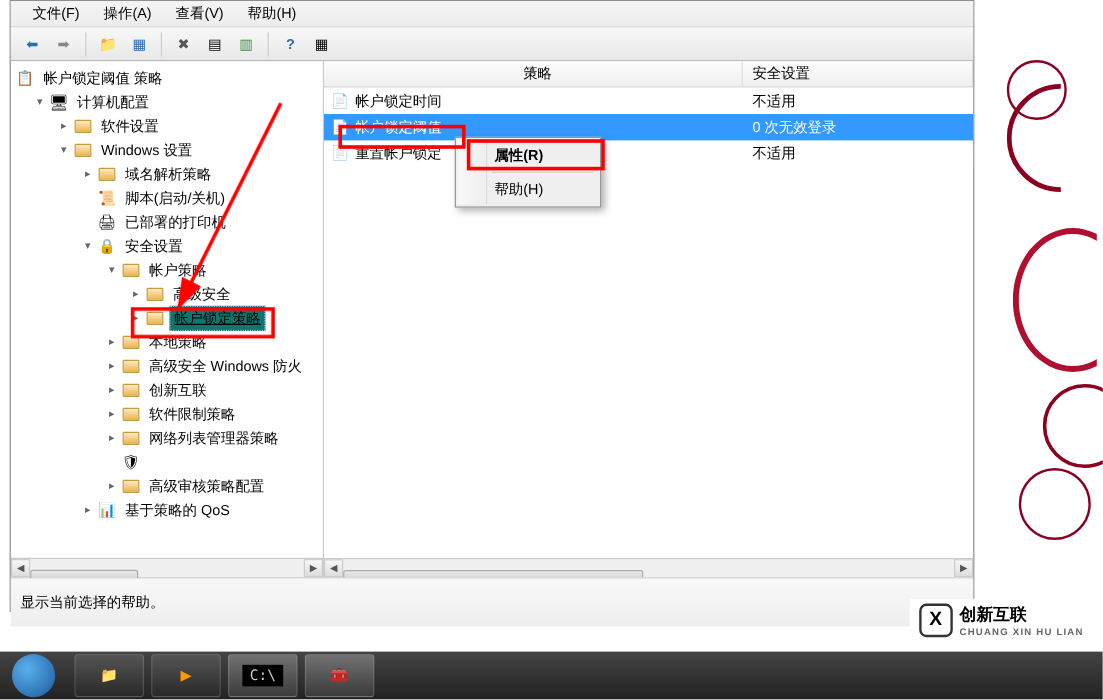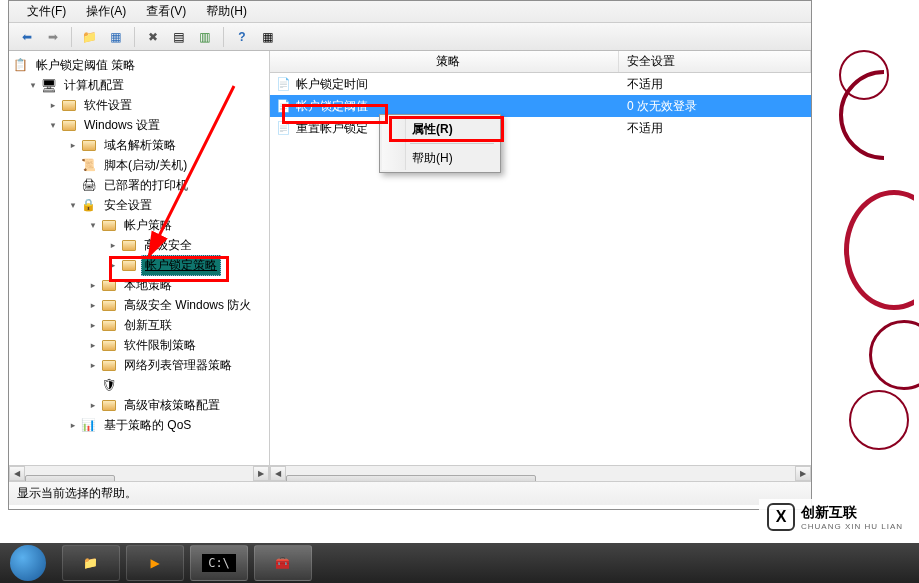--- a/index.html
+++ b/index.html
@@ -56,31 +56,31 @@
     .list-row.selected { background: #3399ff; color: #fff; }
     .list-cell-policy { width: 349px; display: flex; align-items: center; padding-left: 6px; gap: 4px; }
     .list-cell-setting { flex: 1; padding-left: 8px; }
     .row-icon { width: 16px; height: 16px; display: inline-flex; align-items: center; justify-content: center; }
     
     .context-menu { position: absolute; left: 370px; top: 113px; width: 122px; background: #f0f0f0; border: 1px solid #979797; box-shadow: 3px 3px 6px rgba(0,0,0,0.3); z-index: 40; padding: 2px; }
     .ctx-item { height: 24px; display: flex; align-items: center; padding-left: 30px; cursor: default; }
     .ctx-sep { height: 1px; background: #ccc; margin: 2px 4px 2px 28px; }
     .ctx-leftbar { position: absolute; left: 2px; top: 2px; bottom: 2px; width: 24px; background: linear-gradient(90deg, #f8f8f8, #eee); border-right: 1px solid #ddd; }
     
-    .statusbar { height: 24px; border-top: 1px solid #ccc; background: linear-gradient(#f8f8f8, #eee); display: flex; align-items: center; padding-left: 8px; text-align: center; }
+    .statusbar { height: 41px; border-top: 1px solid #ccc; background: linear-gradient(#f8f8f8, #eee); display: flex; align-items: center; padding-left: 8px; text-align: center; }
     
     .taskbar { position: absolute; left: 0; right: 0; bottom: 0; height: 40px; background: linear-gradient(#444, #222); display: flex; align-items: center; padding-left: 10px; gap: 6px; z-index: 5; }
     .task-btn { width: 58px; height: 36px; background: linear-gradient(rgba(255,255,255,0.1), rgba(255,255,255,0.02)); border: 1px solid rgba(255,255,255,0.15); border-radius: 3px; display: flex; align-items: center; justify-content: center; }
     .task-btn.active { background: linear-gradient(rgba(255,255,255,0.25), rgba(255,255,255,0.1)); }
     .start-orb { width: 36px; height: 36px; border-radius: 50%; background: radial-gradient(circle at 35% 35%, #5ab0ee, #1a5a9a); margin-right: 10px; }
     
     .logo-watermark { position: absolute; right: 8px; bottom: 48px; z-index: 3; display: flex; align-items: center; gap: 6px; background: rgba(255,255,255,0.9); padding: 4px 8px; }
     .logo-icon { width: 28px; height: 28px; border: 2px solid #333; border-radius: 6px; display: flex; align-items: center; justify-content: center; font-weight: bold; font-size: 16px; }
     .logo-text { font-size: 14px; font-weight: bold; }
-    .logo-sub { font-size: 8px; color: #666; letter-spacing: 1px; }
+    .logo-sub { font-size: 8px; color: #666; letter-spacing: 1px; font-weight: bold; }
     
     .scrollbar-h { height: 16px; border-top: 1px solid #ccc; background: #f0f0f0; display: flex; align-items: center; }
     .sb-btn { width: 16px; height: 15px; background: linear-gradient(#f8f8f8,#ddd); border: 1px solid #ccc; display: flex; align-items: center; justify-content: center; font-size: 8px; color: #555; }
     .sb-track { flex: 1; position: relative; }
     .sb-thumb { position: absolute; height: 13px; top: 1px; background: linear-gradient(#e8e8e8,#ccc); border: 1px solid #aaa; border-radius: 2px; }
   </style>
 </head>
 <body>
 
 <div class="background-deco">

